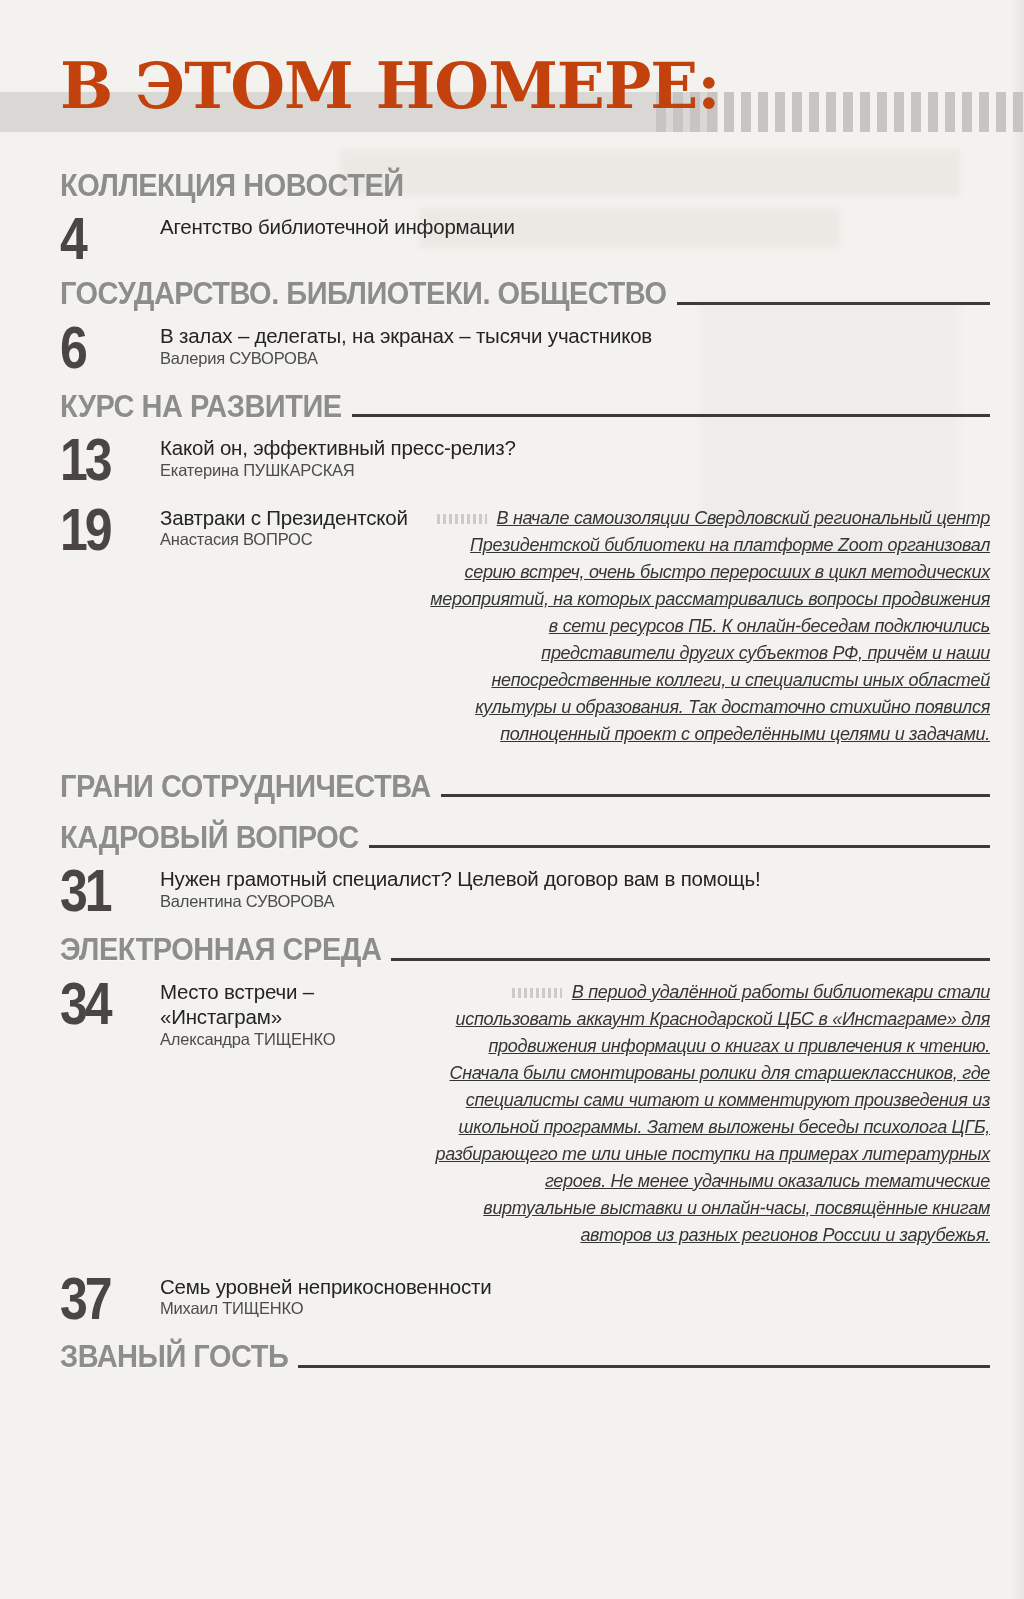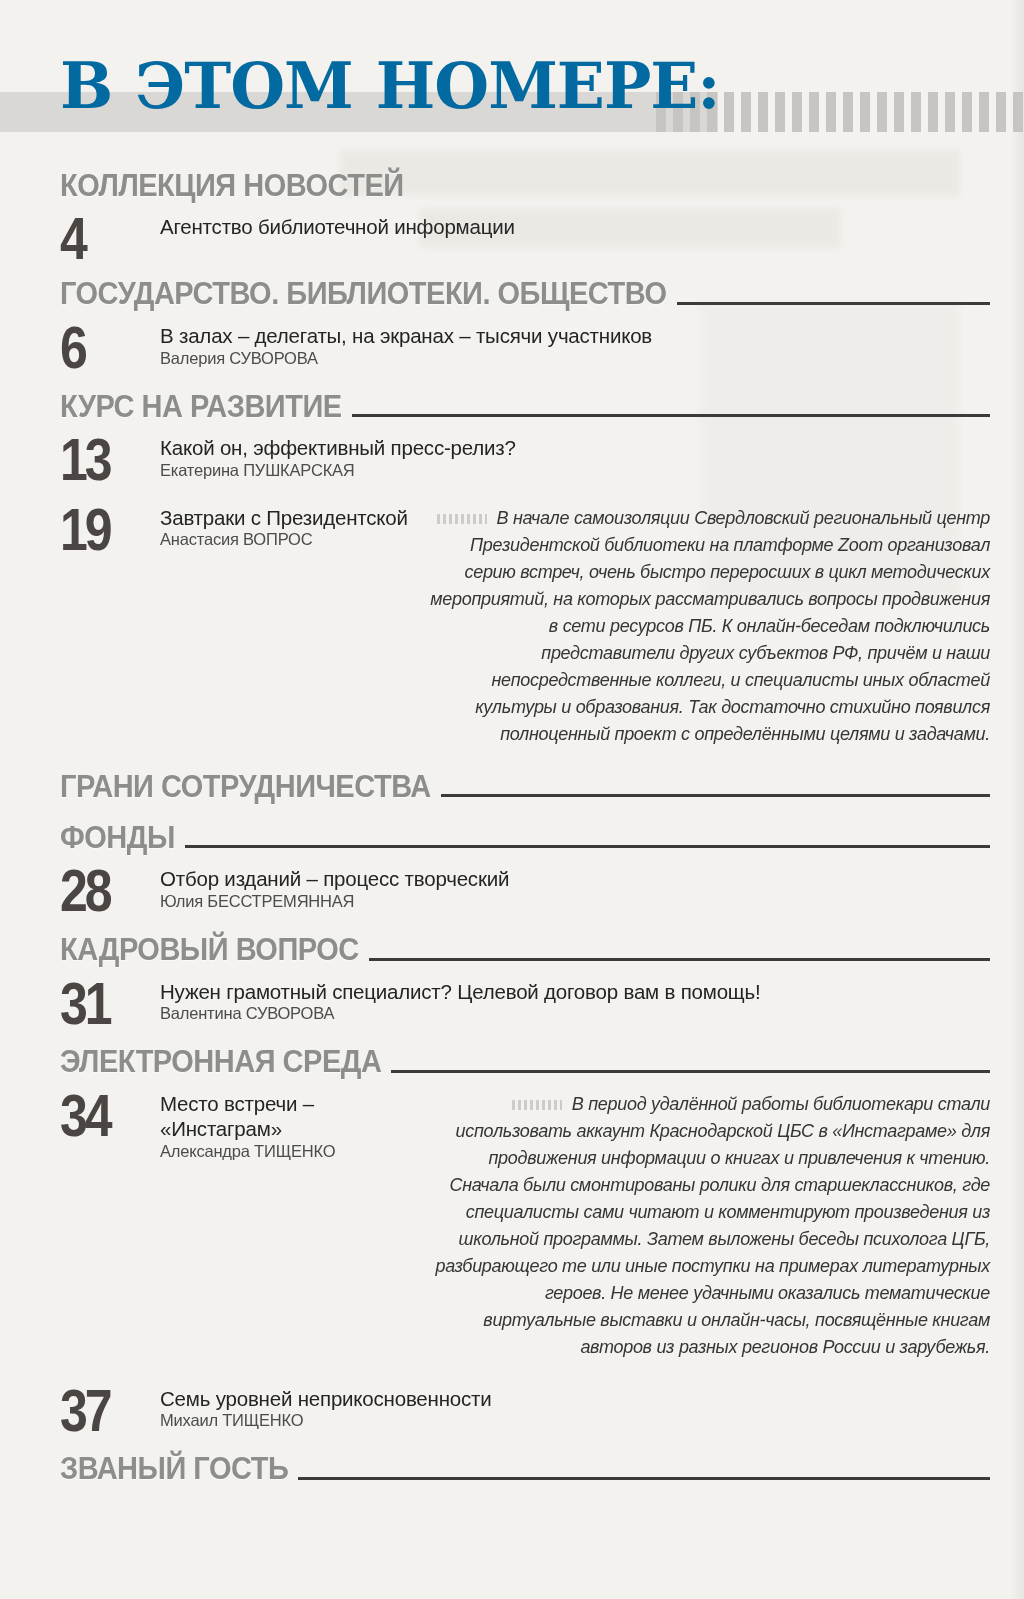--- a/index.html
+++ b/index.html
@@ -22,21 +22,21 @@
   .edge-shade{position:absolute;right:0;top:0;width:14px;height:100%;background:linear-gradient(90deg,rgba(0,0,0,0),rgba(0,0,0,.05));pointer-events:none;}
 
   
   header{position:relative;height:150px;padding-top:40px;box-sizing:border-box;}
   .band{position:absolute;left:-60px;top:92px;width:718px;height:40px;background:#d9d8d4;}
   .band-stripes{position:absolute;left:596px;right:-34px;top:92px;height:40px;
     background:repeating-linear-gradient(90deg,#c6c5c2 0 10px,rgba(0,0,0,0) 10px 17px);}
   h1{
     position:relative;margin:0;z-index:2;
     font-family:"DejaVu Serif",serif;font-weight:900;
-    font-size:63px;line-height:92px;color:#0369a1;
+    font-size:63px;line-height:92px;color:#c2410c;
     letter-spacing:-1px;word-spacing:2px;
   }
 
   
   section{margin-top:21px;}
   .sec-head{display:flex;align-items:flex-end;margin-bottom:12px;}
   .sec-title{
     font-size:29px;font-weight:700;color:#8d8d8c;
     letter-spacing:-0.5px;line-height:1.05;
     text-shadow:0 1px 0 rgba(255,255,255,.6);
@@ -55,21 +55,21 @@
   .entry-main{flex:1;padding-top:1px;min-width:0;}
   .entry-title{
     font-size:20.5px;font-weight:400;color:#242424;
     line-height:1.25;letter-spacing:-0.2px;white-space:pre-line;
   }
   .entry-author{font-size:16.5px;color:#4c4c4c;margin-top:0;letter-spacing:-0.2px;}
   .ann{
     flex:0 0 562px;width:562px;box-sizing:border-box;
     text-align:right;font-style:italic;
     font-size:18px;line-height:1.5;color:#353535;
-    letter-spacing:-0.3px;padding-top:1px;
+    letter-spacing:-0.3px;padding-top:1px;text-decoration:underline;
   }
   .tag{
     display:inline-block;width:50px;height:10px;margin-right:10px;
     background:repeating-linear-gradient(90deg,#cccbc8 0 3px,rgba(0,0,0,0) 3px 6px);
   }
 </style>
 </head>
 <body>
 
 <div class="page">
@@ -131,33 +131,20 @@
         </div>
       </section>
       <section class="sec">
         <div class="sec-head">
           <span class="sec-title">ГРАНИ СОТРУДНИЧЕСТВА</span>
           <span class="rule"></span>
         </div>
       </section>
       <section class="sec">
         <div class="sec-head">
-          <span class="sec-title">ФОНДЫ</span>
-          <span class="rule"></span>
-        </div>
-        <div class="entry">
-          <div class="num">28</div>
-          <div class="entry-main">
-            <div class="entry-title">Отбор изданий – процесс творческий</div>
-            <div class="entry-author">Юлия БЕССТРЕМЯННАЯ</div>
-          </div>
-        </div>
-      </section>
-      <section class="sec">
-        <div class="sec-head">
           <span class="sec-title">КАДРОВЫЙ ВОПРОС</span>
           <span class="rule"></span>
         </div>
         <div class="entry">
           <div class="num">31</div>
           <div class="entry-main">
             <div class="entry-title">Нужен грамотный специалист? Целевой договор вам в помощь!</div>
             <div class="entry-author">Валентина СУВОРОВА</div>
           </div>
         </div>

